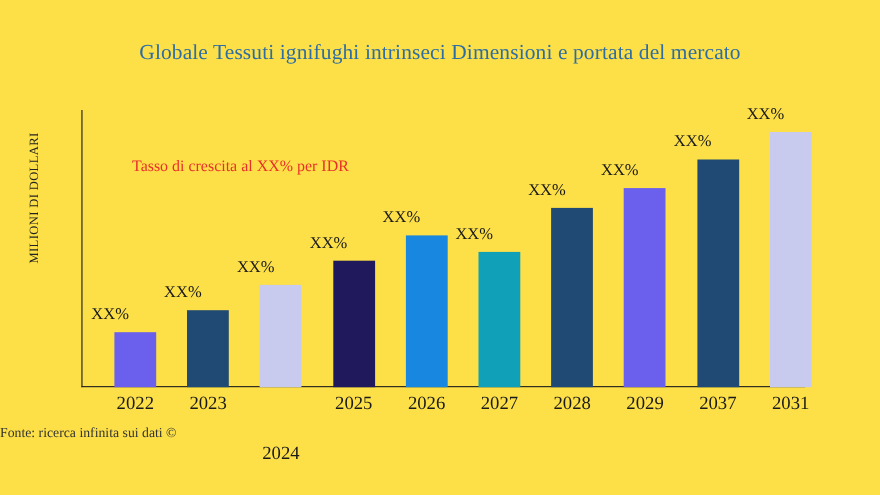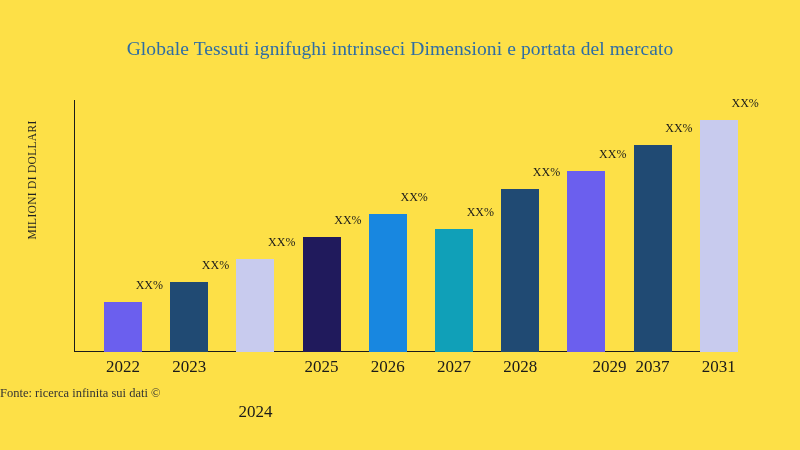--- a/index.html
+++ b/index.html
@@ -66,22 +66,22 @@
     width: 658px;
     height: 1.4px;
     background: #1b1b1b;
   }
   .bar {
     position: absolute;
     bottom: 0;
   }
   .bar-label {
     position: absolute;
-    text-align: right;
-    font-size: 12px;
+    text-align: left;
+    font-size: 15px;
     color: #1a1a1a;
     white-space: nowrap;
   }
   .tick-label {
     position: absolute;
     text-align: center;
     font-size: 17px;
     color: #1a1a1a;
     top: 357px;
     white-space: nowrap;
@@ -125,36 +125,37 @@
       <div class="bar" style="left: 162.4px; width: 38px; height: 93px; background: rgb(200, 203, 238);"></div>
       <div class="bar" style="left: 228.6px; width: 38px; height: 115px; background: rgb(32, 26, 92);"></div>
       <div class="bar" style="left: 294.8px; width: 38px; height: 138px; background: rgb(24, 135, 224);"></div>
       <div class="bar" style="left: 361px; width: 38px; height: 123px; background: rgb(16, 160, 184);"></div>
       <div class="bar" style="left: 427.2px; width: 38px; height: 163px; background: rgb(32, 74, 115);"></div>
       <div class="bar" style="left: 493.4px; width: 38px; height: 181px; background: rgb(107, 95, 238);"></div>
       <div class="bar" style="left: 559.6px; width: 38px; height: 207px; background: rgb(32, 74, 115);"></div>
       <div class="bar" style="left: 625.8px; width: 38px; height: 232px; background: rgb(200, 203, 238);"></div>
     </div>
 
+  <div id="growth-note">Tasso di crescita al XX% per IDR</div>
 
   <div id="source-note">Fonte: ricerca infinita sui dati ©</div>
 
 <div class="bar-label" style="left: 83px; width: 80px; top: 278px;">XX%</div>
     <div class="tick-label" style="left: 83px; width: 80px;">2022</div>
     <div class="bar-label" style="left: 149.2px; width: 80px; top: 258px;">XX%</div>
     <div class="tick-label" style="left: 149.2px; width: 80px;">2023</div>
     <div class="bar-label" style="left: 215.4px; width: 80px; top: 235px;">XX%</div>
     <div class="tick-label" style="left: 215.4px; width: 80px; margin-top: 45px;">2024</div>
     <div class="bar-label" style="left: 281.6px; width: 80px; top: 213px;">XX%</div>
     <div class="tick-label" style="left: 281.6px; width: 80px;">2025</div>
     <div class="bar-label" style="left: 347.8px; width: 80px; top: 190px;">XX%</div>
     <div class="tick-label" style="left: 347.8px; width: 80px;">2026</div>
     <div class="bar-label" style="left: 414px; width: 80px; top: 205px;">XX%</div>
     <div class="tick-label" style="left: 414px; width: 80px;">2027</div>
     <div class="bar-label" style="left: 480.2px; width: 80px; top: 165px;">XX%</div>
     <div class="tick-label" style="left: 480.2px; width: 80px;">2028</div>
     <div class="bar-label" style="left: 546.4px; width: 80px; top: 147px;">XX%</div>
-    <div class="tick-label" style="left: 546.4px; width: 80px; text-align: right;">2029</div>
+    <div class="tick-label" style="left: 546.4px; width: 80px;">2029</div>
     <div class="bar-label" style="left: 612.6px; width: 80px; top: 121px;">XX%</div>
     <div class="tick-label" style="left: 612.6px; width: 80px;">2037</div>
     <div class="bar-label" style="left: 678.8px; width: 80px; top: 96px;">XX%</div>
     <div class="tick-label" style="left: 678.8px; width: 80px;">2031</div>
   </div>
 
 </body></html>

